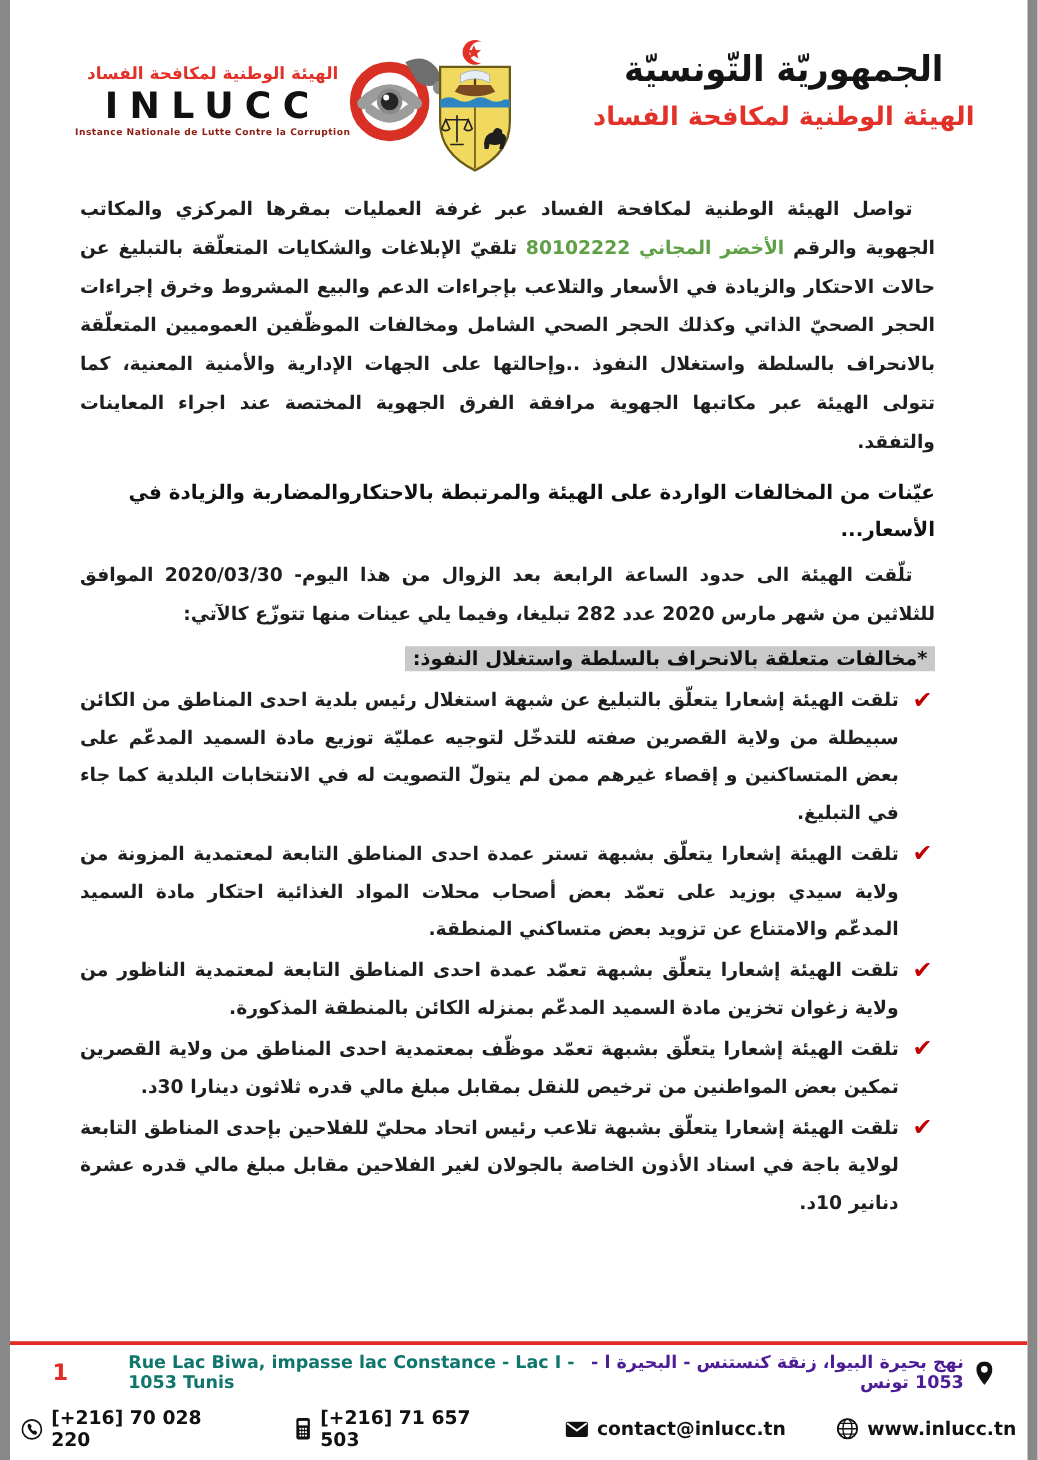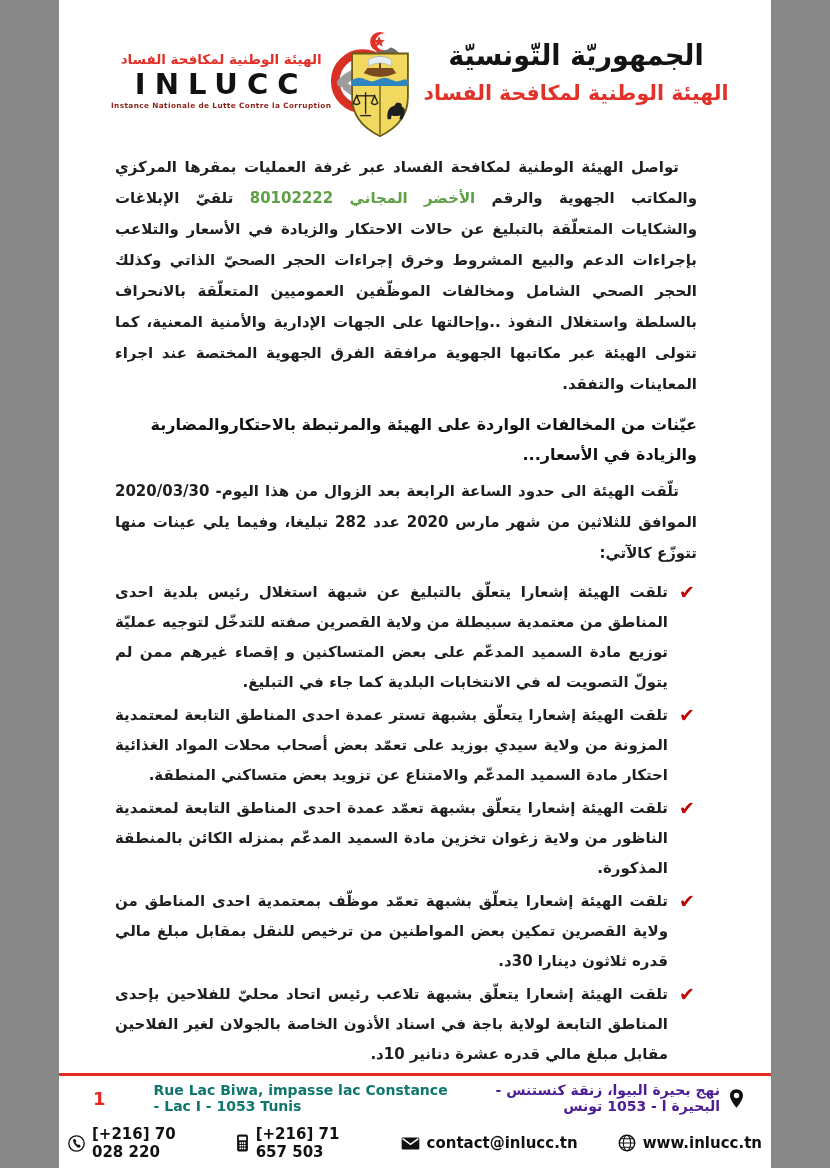--- a/index.html
+++ b/index.html
@@ -1,18 +1,18 @@
 <!DOCTYPE html>
 <html lang="ar"><head>
 <meta charset="utf-8">
 <style>
   * { margin:0; padding:0; box-sizing:border-box; }
   body { background:#888; font-family:"DejaVu Sans", sans-serif; }
   .page {
-    width:712px; height:1168px; margin:0 auto; background:#ffffff;
+    width:814px; height:1168px; margin:0 auto; background:#ffffff;
     position:relative; overflow:hidden; color:#1c1c1c;
   }
   
   .header { display:flex; align-items:flex-start; padding:30px 36px 0 52px; }
   .logo-block { width:232px; margin-top:14px; }
   .logo-row { display:flex; align-items:center; }
   .logo-text { text-align:center; }
   .logo-arabic { color:#e23128; font-size:13.5px; font-weight:bold; direction:rtl; }
   .logo-acronym { font-size:29px; font-weight:bold; letter-spacing:9px; color:#111; line-height:34px; }
   .logo-french { font-size:7.3px; font-weight:bold; color:#8d1f15; letter-spacing:0.4px; white-space:nowrap; }
@@ -112,25 +112,28 @@
 
 
   <div class="body-area">
 
     <p class="para"><span>تواصل الهيئة الوطنية لمكافحة الفساد عبر غرفة العمليات بمقرها المركزي والمكاتب الجهوية والرقم </span><span class="green">الأخضر المجاني 80102222</span><span> تلقيّ الإبلاغات والشكايات المتعلّقة بالتبليغ عن حالات الاحتكار والزيادة في الأسعار والتلاعب بإجراءات الدعم والبيع المشروط وخرق إجراءات الحجر الصحيّ الذاتي وكذلك الحجر الصحي الشامل ومخالفات الموظّفين العموميين المتعلّقة بالانحراف بالسلطة واستغلال النفوذ ..وإحالتها على الجهات الإدارية والأمنية المعنية، كما تتولى الهيئة عبر مكاتبها الجهوية مرافقة الفرق الجهوية المختصة عند اجراء المعاينات والتفقد.</span></p>
 
     <div class="samples-heading">عيّنات من المخالفات الواردة على الهيئة والمرتبطة بالاحتكاروالمضاربة والزيادة في الأسعار...</div>
 
     <p class="para stats"><span>تلّقت الهيئة الى حدود الساعة الرابعة بعد الزوال من هذا اليوم- 2020/03/30  الموافق للثلاثين من شهر مارس 2020 عدد </span><b>282 تبليغا</b><span>، وفيما يلي عينات منها تتوزّع كالآتي:</span></p>
 
+    <div class="category-line">
+      <span class="category-heading">*مخالفات متعلقة بالانحراف بالسلطة واستغلال النفوذ:</span>
+    </div>
 
     <div class="bullets">
       <div class="bullet">
         <span class="check">✔</span>
-        <span class="bullet-text">تلقت الهيئة إشعارا يتعلّق بالتبليغ عن شبهة استغلال رئيس بلدية احدى المناطق من معتمدية سبيطلة من ولاية القصرين صفته للتدخّل لتوجيه عمليّة توزيع مادة السميد المدعّم على بعض المتساكنين و إقصاء غيرهم ممن لم يتولّ التصويت له في الانتخابات البلدية كما جاء في التبليغ.</span>
+        <span class="bullet-text">تلقت الهيئة إشعارا يتعلّق بالتبليغ عن شبهة استغلال رئيس بلدية احدى المناطق من الكائن سبيطلة من ولاية القصرين صفته للتدخّل لتوجيه عمليّة توزيع مادة السميد المدعّم على بعض المتساكنين و إقصاء غيرهم ممن لم يتولّ التصويت له في الانتخابات البلدية كما جاء في التبليغ.</span>
       </div>
       <div class="bullet">
         <span class="check">✔</span>
         <span class="bullet-text">تلقت الهيئة إشعارا يتعلّق بشبهة تستر عمدة احدى المناطق التابعة لمعتمدية المزونة من ولاية سيدي بوزيد على تعمّد بعض أصحاب محلات المواد الغذائية احتكار مادة السميد المدعّم والامتناع عن تزويد بعض متساكني المنطقة.</span>
       </div>
       <div class="bullet">
         <span class="check">✔</span>
         <span class="bullet-text">تلقت الهيئة إشعارا يتعلّق بشبهة تعمّد عمدة احدى المناطق التابعة لمعتمدية الناظور من ولاية زغوان تخزين مادة السميد المدعّم بمنزله الكائن بالمنطقة المذكورة.</span>
       </div>
       <div class="bullet">

